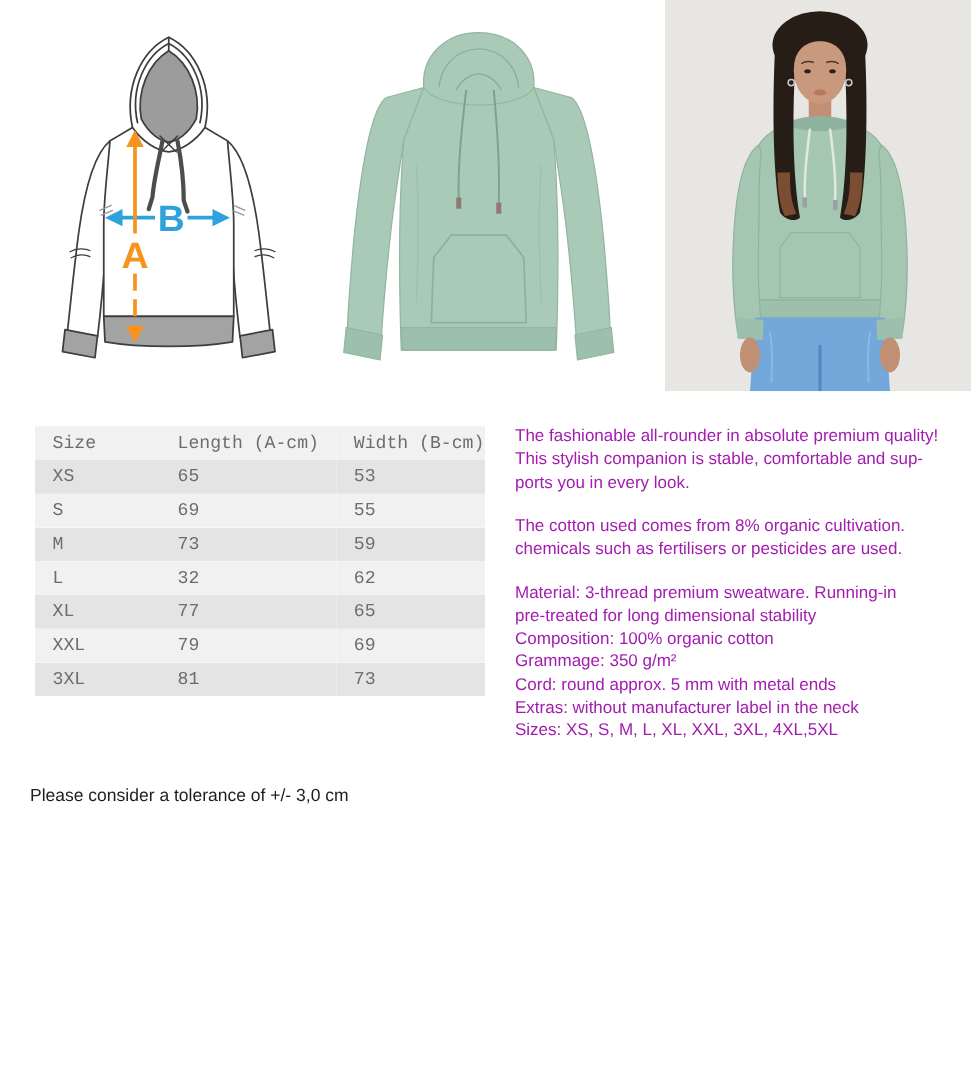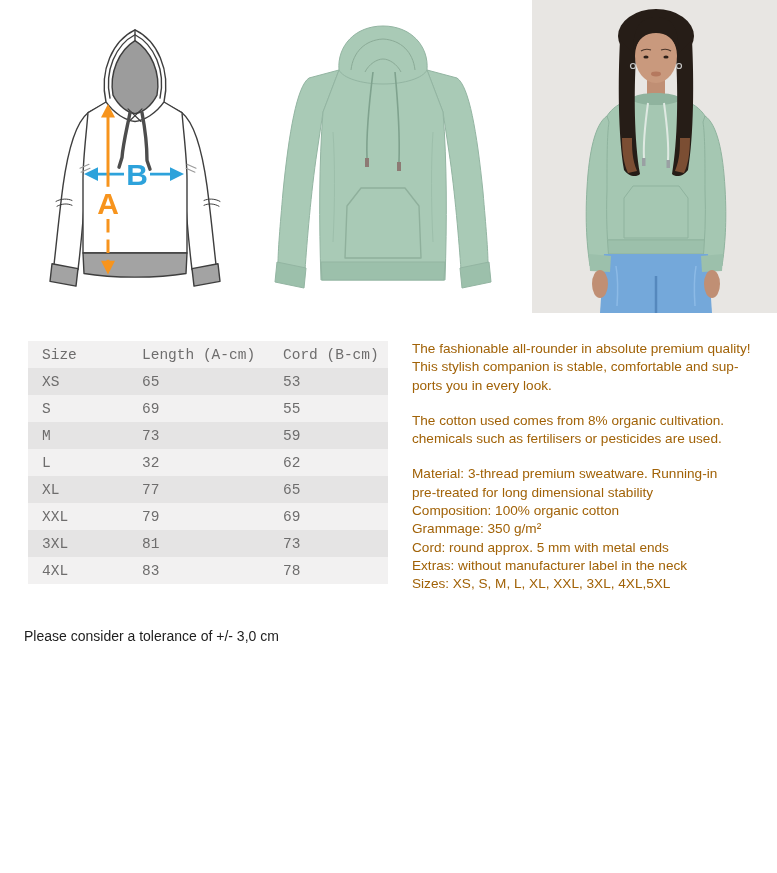--- a/index.html
+++ b/index.html
@@ -14,21 +14,21 @@
   table.size-table{position:absolute;left:28px;top:341px;width:360px;border-collapse:collapse;table-layout:fixed;
     font-size:14.5px;color:#6e6d6d;font-family:Liberation Mono, monospace;}
   table.size-table th,table.size-table td{height:27px;padding:0 0 0 14px;text-align:left;font-weight:400;
     vertical-align:middle;white-space:nowrap;overflow:hidden;}
   table.size-table thead tr{background:#f2f1f1;}
   table.size-table tbody tr:nth-child(odd){background:#e5e4e4;}
   table.size-table tbody tr:nth-child(even){background:#f2f1f1;}
 
   .tolerance{position:absolute;left:24px;top:628px;font-size:14px;color:#1d1d1d;white-space:nowrap;}
 
-  .description{position:absolute;left:412px;top:340px;width:365px;font-size:13.6px;line-height:18.3px;color:#a16207;}
+  .description{position:absolute;left:412px;top:340px;width:365px;font-size:13.6px;line-height:18.3px;color:#a21caf;}
   .description .para{margin:0 0 17px 0;}
   .description .line{white-space:nowrap;}
 </style>
 </head>
 <body>
 
 <div class="page">
 
   <div class="gallery-item" id="diagram-box">
     <svg viewBox="0 0 180 275" preserveAspectRatio="none">
@@ -137,21 +137,21 @@
   <table class="size-table">
     <colgroup>
         <col style="width:100px">
         <col style="width:141px">
         <col style="width:119px">
       </colgroup>
     <thead>
         <tr>
           <th>Size</th>
           <th>Length (A-cm)</th>
-          <th>Cord (B-cm)</th>
+          <th>Width (B-cm)</th>
         </tr>
       </thead>
     <tbody>
         <tr>
           <td>XS</td>
           <td>65</td>
           <td>53</td>
         </tr>
         <tr>
           <td>S</td>
@@ -175,25 +175,20 @@
         </tr>
         <tr>
           <td>XXL</td>
           <td>79</td>
           <td>69</td>
         </tr>
         <tr>
           <td>3XL</td>
           <td>81</td>
           <td>73</td>
-        </tr>
-        <tr>
-          <td>4XL</td>
-          <td>83</td>
-          <td>78</td>
         </tr>
       </tbody>
   </table>
 
   <div class="tolerance">Please consider a tolerance of +/- 3,0 cm</div>
 
   <div class="description">
       <div class="para">
         <div class="line">The fashionable all-rounder in absolute premium quality!</div>
         <div class="line">This stylish companion is stable, comfortable and sup-</div>

